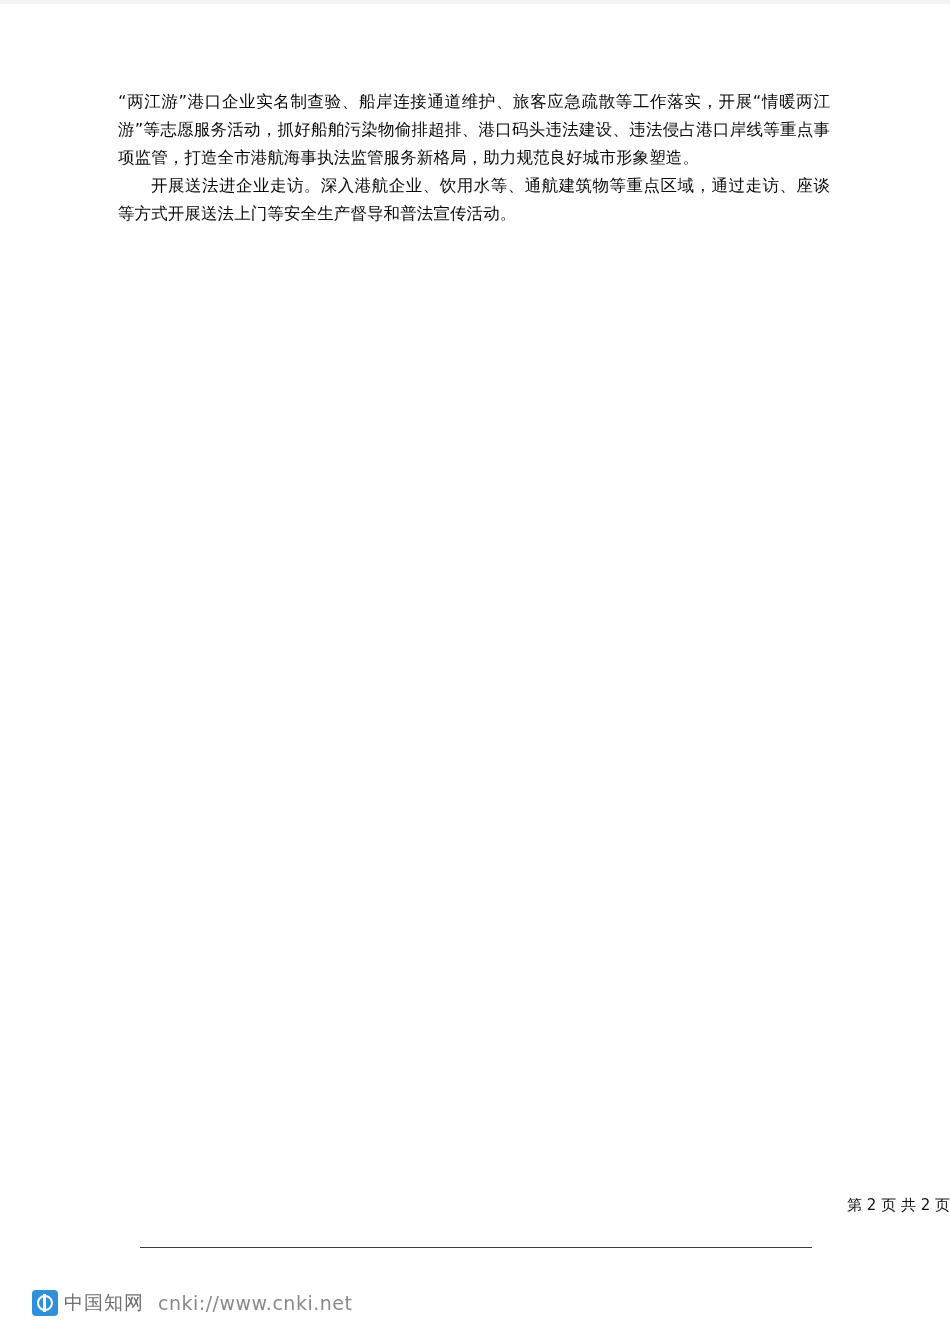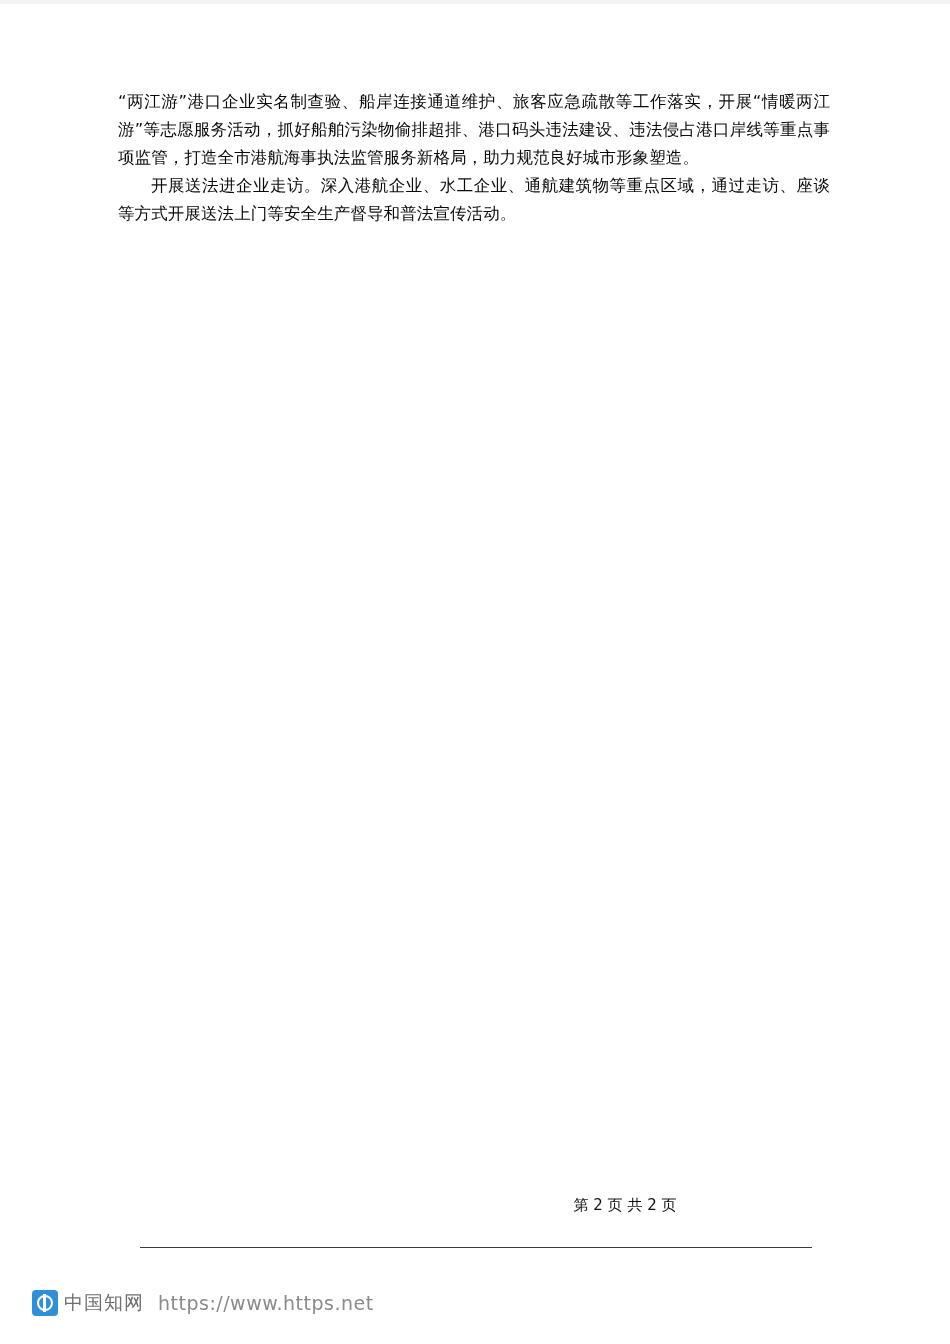--- a/index.html
+++ b/index.html
@@ -35,21 +35,21 @@
     letter-spacing: 0.1px;
   }
   .para.indent {
     text-indent: 2em;
   }
   .footer-pagenum {
     position: absolute;
     left: 0;
     right: 0;
     top: 1192px;
-    text-align: center;
+    text-align: right;
     font-family: "DejaVu Sans", "Liberation Sans", sans-serif;
     font-size: 15px;
     color: #111111;
     padding-left: 300px;
   }
   .footer-rule {
     position: absolute;
     left: 140px;
     top: 1243px;
     width: 672px;
@@ -110,28 +110,28 @@
     letter-spacing: 0.5px;
   }
 </style>
 </head>
 <body>
 
 <div class="page">
 
   <div class="doc-body">
     <p class="para">“两江游”港口企业实名制查验、船岸连接通道维护、旅客应急疏散等工作落实，开展“情暖两江游”等志愿服务活动，抓好船舶污染物偷排超排、港口码头违法建设、违法侵占港口岸线等重点事项监管，打造全市港航海事执法监管服务新格局，助力规范良好城市形象塑造。</p>
-    <p class="para indent">开展送法进企业走访。深入港航企业、水工企业、通航建筑物等重点区域，通过走访、座谈等方式开展送法上门等安全生产督导和普法宣传活动。</p>
+    <p class="para indent">开展送法进企业走访。深入港航企业、饮用水等、通航建筑物等重点区域，通过走访、座谈等方式开展送法上门等安全生产督导和普法宣传活动。</p>
   </div>
 
   <div class="footer-pagenum">第 2 页 共 2 页</div>
 
   <div class="footer-rule"></div>
 
   <div class="watermark">
     <div class="wm-logo">
       <span class="wm-badge"></span>
       <span class="wm-text">中国知网</span>
     </div>
-    <span class="wm-url">https://www.https.net</span>
+    <span class="wm-url">cnki://www.cnki.net</span>
   </div>
 
 </div>
 
 </body></html>

